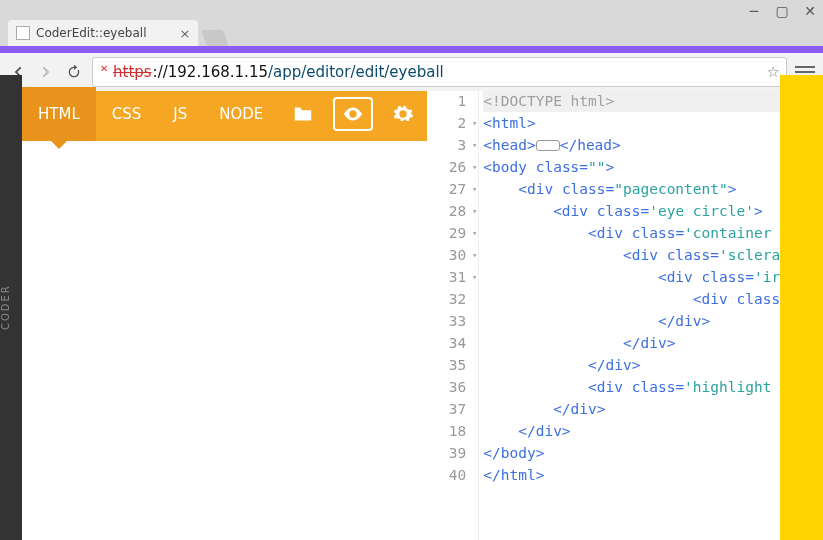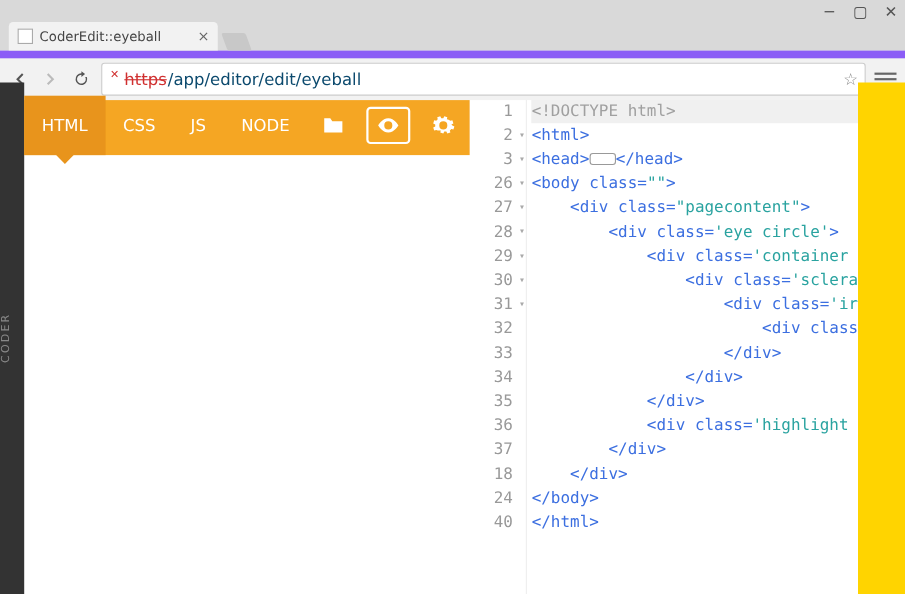--- a/index.html
+++ b/index.html
@@ -89,20 +89,21 @@
           <path fill="#bbb" d="M9 4l8 8-8 8-2-2 6-6-6-6z"></path>
         </svg>
     </div>
     <div class="nav-btn">
       <svg viewBox="0 0 24 24">
           <path fill="#555" d="M12 4a8 8 0 1 0 7.4 5h-2.2A6 6 0 1 1 12 6v3l5-4-5-4z"></path>
         </svg>
     </div>
     <div class="omnibox">
       <span class="ssl-wrap"><span class="ssl">https</span></span>
+      <span class="url-host">://192.168.1.15</span>
       <span class="url-path">/app/editor/edit/eyeball</span>
       <span class="star">☆</span>
     </div>
     <div class="menu-btn">
         <span></span>
         <span></span>
         <span></span>
       </div>
   </div>
 </div>
@@ -144,21 +145,21 @@
           <div class="gl fold">29</div>
           <div class="gl fold">30</div>
           <div class="gl fold">31</div>
           <div class="gl">32</div>
           <div class="gl">33</div>
           <div class="gl">34</div>
           <div class="gl">35</div>
           <div class="gl">36</div>
           <div class="gl">37</div>
           <div class="gl">18</div>
-          <div class="gl">24</div>
+          <div class="gl">39</div>
           <div class="gl">40</div>
         </div>
       <div class="code" id="code"><div class="line hl"><span class="t-doctype">&lt;!DOCTYPE html&gt;</span></div><div class="line"><span class="t-tag">&lt;html&gt;</span></div><div class="line"><span class="t-tag">&lt;head&gt;</span><span class="pill"></span><span class="t-tag">&lt;/head&gt;</span></div><div class="line"><span class="t-tag">&lt;body </span><span class="t-attr">class</span><span class="t-tag">=</span><span class="t-str">""</span><span class="t-tag">&gt;</span></div><div class="line"><span>    </span><span class="t-tag">&lt;div </span><span class="t-attr">class</span><span class="t-tag">=</span><span class="t-str">"pagecontent"</span><span class="t-tag">&gt;</span></div><div class="line"><span>        </span><span class="t-tag">&lt;div </span><span class="t-attr">class</span><span class="t-tag">=</span><span class="t-str">'eye circle'</span><span class="t-tag">&gt;</span></div><div class="line"><span>            </span><span class="t-tag">&lt;div </span><span class="t-attr">class</span><span class="t-tag">=</span><span class="t-str">'container</span></div><div class="line"><span>                </span><span class="t-tag">&lt;div </span><span class="t-attr">class</span><span class="t-tag">=</span><span class="t-str">'sclera</span></div><div class="line"><span>                    </span><span class="t-tag">&lt;div </span><span class="t-attr">class</span><span class="t-tag">=</span><span class="t-str">'ir</span></div><div class="line"><span>                        </span><span class="t-tag">&lt;div </span><span class="t-attr">class</span></div><div class="line"><span>                    </span><span class="t-tag">&lt;/div&gt;</span></div><div class="line"><span>                </span><span class="t-tag">&lt;/div&gt;</span></div><div class="line"><span>            </span><span class="t-tag">&lt;/div&gt;</span></div><div class="line"><span>            </span><span class="t-tag">&lt;div </span><span class="t-attr">class</span><span class="t-tag">=</span><span class="t-str">'highlight</span></div><div class="line"><span>        </span><span class="t-tag">&lt;/div&gt;</span></div><div class="line"><span>    </span><span class="t-tag">&lt;/div&gt;</span></div><div class="line"><span class="t-tag">&lt;/body&gt;</span></div><div class="line"><span class="t-tag">&lt;/html&gt;</span></div></div>
     </div>
   </div>
 
   <div class="preview">
     <div class="eye-shadow"></div>
     <div class="sclera"></div>
     <div class="iris"></div>

